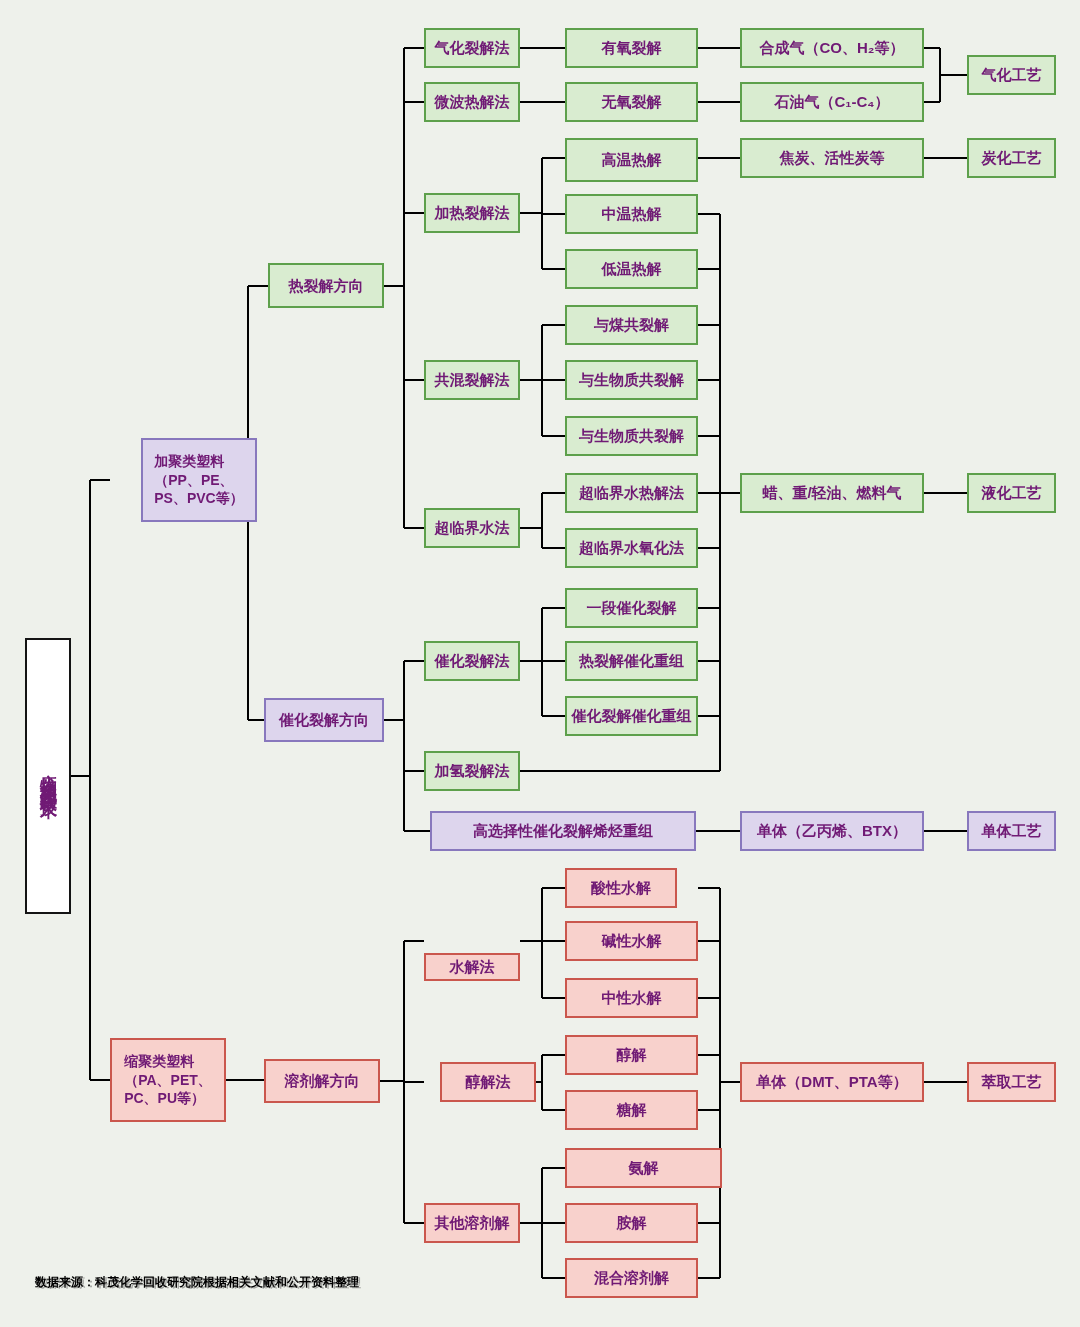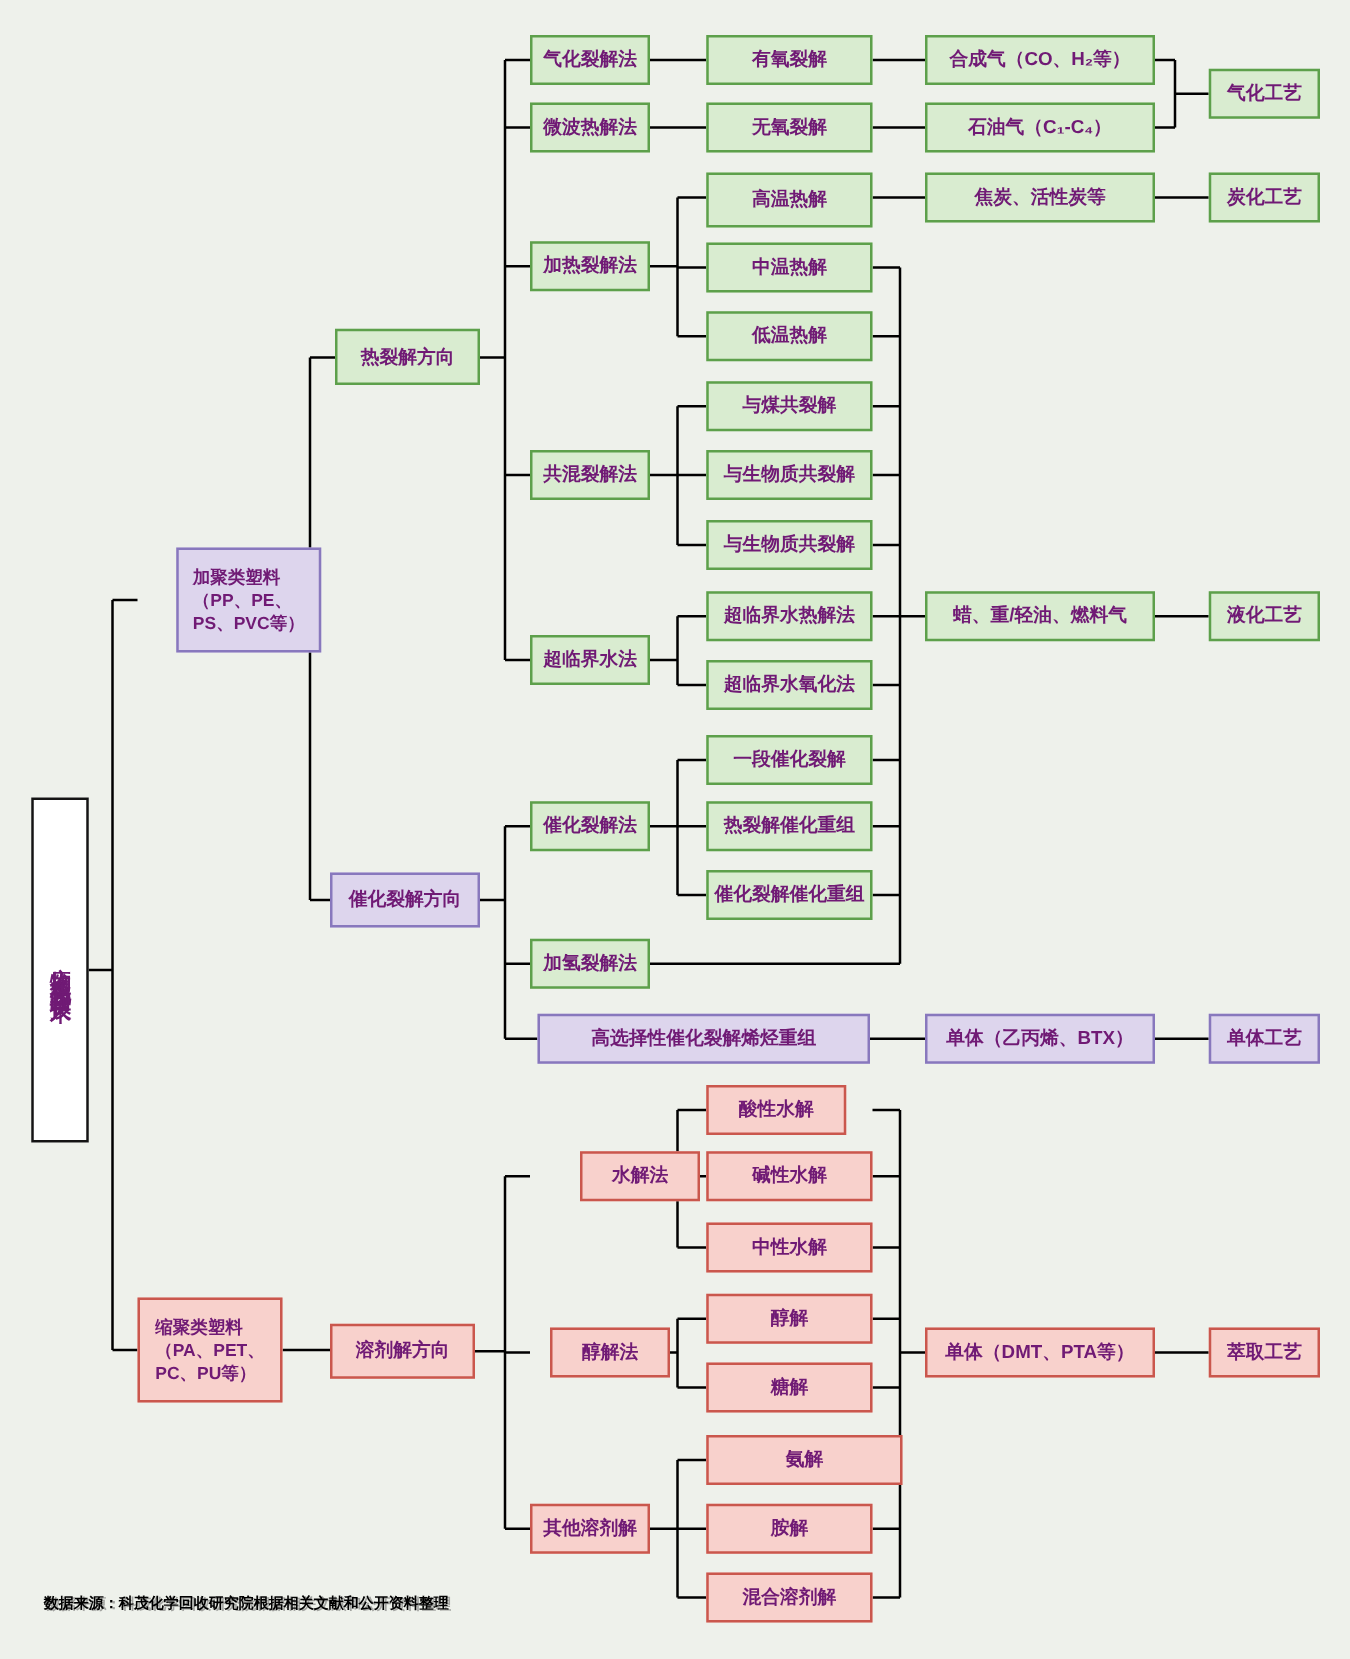--- a/index.html
+++ b/index.html
@@ -113,21 +113,21 @@
   <div class="node green" style="left:424px;top:28px;width:96px;height:40px;">气化裂解法</div>
   <div class="node green" style="left:424px;top:82px;width:96px;height:40px;">微波热解法</div>
   <div class="node green" style="left:424px;top:193px;width:96px;height:40px;">加热裂解法</div>
   <div class="node green" style="left:424px;top:360px;width:96px;height:40px;">共混裂解法</div>
   <div class="node green" style="left:424px;top:508px;width:96px;height:40px;">超临界水法</div>
 
   <div class="node green" style="left:424px;top:641px;width:96px;height:40px;">催化裂解法</div>
   <div class="node green" style="left:424px;top:751px;width:96px;height:40px;">加氢裂解法</div>
   <div class="node purple" style="left:430px;top:811px;width:266px;height:40px;">高选择性催化裂解烯烃重组</div>
 
-  <div class="node pink" style="left:424px;top:921px;width:96px;height:40px;margin-left:40px;">水解法</div>
+  <div class="node pink" style="left:424px;top:953px;width:96px;height:28px;">水解法</div>
   <div class="node pink" style="left:440px;top:1062px;width:96px;height:40px;">醇解法</div>
   <div class="node pink" style="left:424px;top:1203px;width:96px;height:40px;">其他溶剂解</div>
 
   <div class="node green" style="left:565px;top:28px;width:133px;height:40px;">有氧裂解</div>
   <div class="node green" style="left:565px;top:82px;width:133px;height:40px;">无氧裂解</div>
   <div class="node green" style="left:565px;top:138px;width:133px;height:44px;">高温热解</div>
   <div class="node green" style="left:565px;top:194px;width:133px;height:40px;">中温热解</div>
   <div class="node green" style="left:565px;top:249px;width:133px;height:40px;">低温热解</div>
   <div class="node green" style="left:565px;top:305px;width:133px;height:40px;">与煤共裂解</div>
   <div class="node green" style="left:565px;top:360px;width:133px;height:40px;">与生物质共裂解</div>

